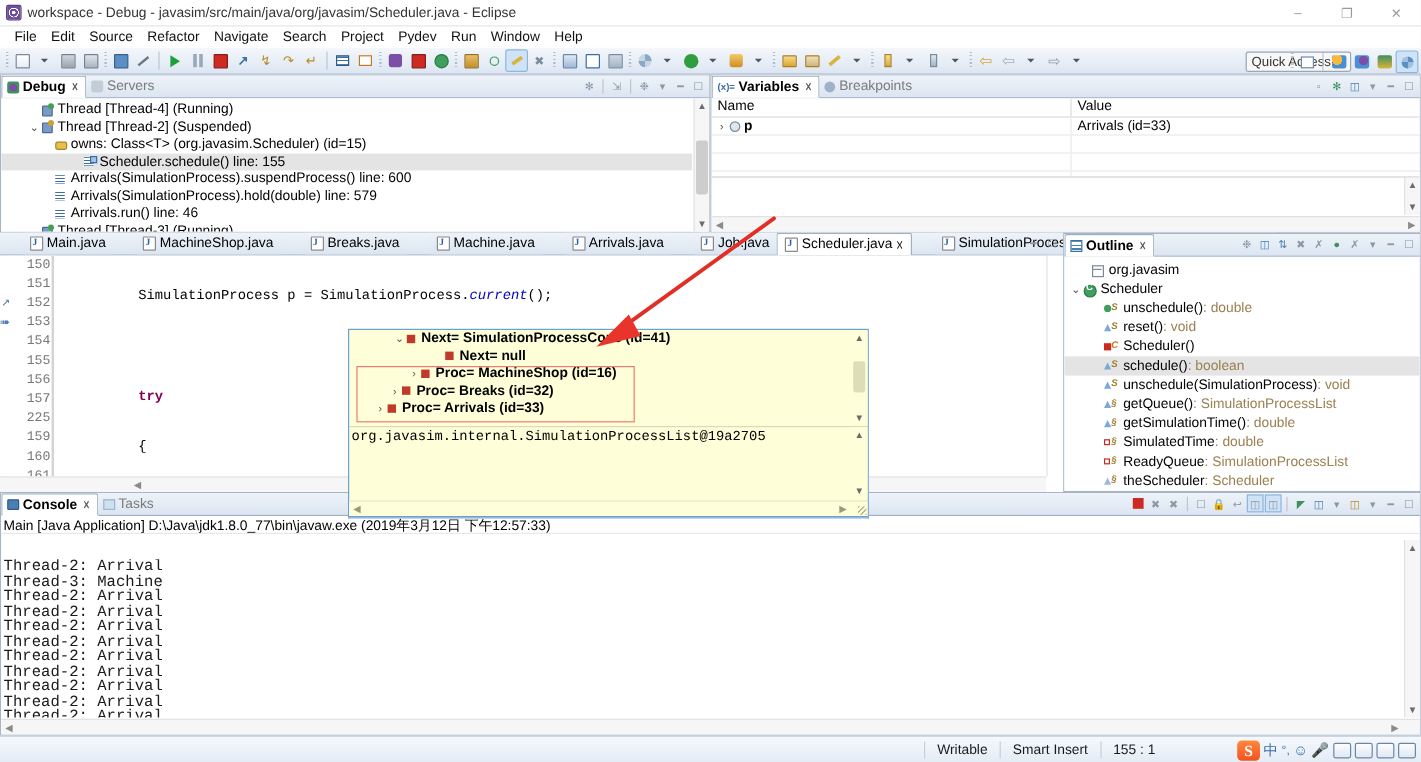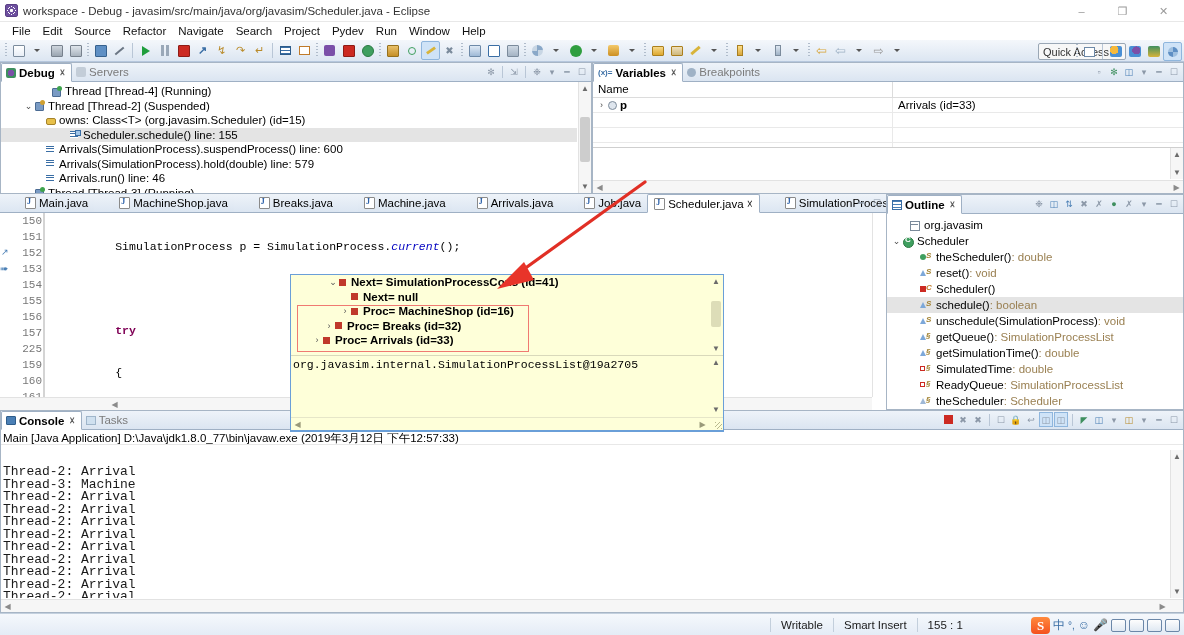--- a/index.html
+++ b/index.html
@@ -441,21 +441,21 @@
       <div class="vti">⇲</div>
       <div class="tb-sep" style="height:12px;"></div>
       <div class="vti">❉</div>
       <div class="vti">▾</div>
       <div class="vti">━</div>
       <div class="vti">☐</div>
     </div>
   </div>
   <div class="vbody">
     <div style="position:absolute;left:0;right:14px;top:0;bottom:0;overflow:hidden;padding-top:2px;">
-      <div class="tree-row" style="padding-left:50px;text-align:right;">
+      <div class="tree-row" style="padding-left:33px;text-align:right;">
         <span class="thread-ic"></span>
         <span>Thread [Thread-4] (Running)</span>
         </div>
       <div class="tree-row" style="padding-left:22px;">
         <span class="tw">⌄</span>
         <span class="thread-ic susp"></span>
         <span>Thread [Thread-2] (Suspended)</span>
         </div>
       <div class="tree-row" style="padding-left:44px;">
         <span class="owns-ic"></span>
@@ -506,20 +506,21 @@
       <div class="vti" style="color:#3f8f5f;">✻</div>
       <div class="vti" style="color:#4a7fb5;">◫</div>
       <div class="vti">▾</div>
       <div class="vti">━</div>
       <div class="vti">☐</div>
     </div>
   </div>
   <div class="vbody">
     <div class="vhdr">
       <div class="vcol1">Name</div>
+      <div style="flex:1;">Value</div>
     </div>
     <div class="vrow">
       <div class="c1">
         <span class="tw">›</span>
         <span class="var-ic"></span>
         <span style="font-weight:bold;">p</span>
       </div>
       <div class="c2">Arrivals  (id=33)</div>
     </div>
     <div class="vrow">
@@ -672,21 +673,21 @@
     <div class="orow" style="padding-left:4px;">
       <span class="tw">⌄</span>
       <span class="cls-ic"></span>
       <span>Scheduler</span>
       </div>
     <div class="orow" style="padding-left:33px;">
       <span class="m-ic">
           <i class="m-dot" style="background:#3f9f5f;"></i>
           <i class="m-mod">S</i>
         </span>
-      <span>theScheduler()</span>
+      <span>unschedule()</span>
       <span class="ret"> : double</span>
       </div>
     <div class="orow" style="padding-left:33px;">
       <span class="m-ic">
           <i class="m-tri"></i>
           <i class="m-mod">S</i>
         </span>
       <span>reset()</span>
       <span class="ret"> : void</span>
       </div>
@@ -817,21 +818,21 @@
 </div>
 
 <div id="tip-strip"></div>
 <div id="tip">
   <div id="tip-tree">
     <div class="tiprow" style="padding-left:36px;">
       <span class="tip-tw">⌄</span>
       <span class="tip-sq"></span>
       <span style="font-weight:bold;">Next= SimulationProcessCons  (id=41)</span>
       </div>
-    <div class="tiprow" style="padding-left:60px;">
+    <div class="tiprow" style="padding-left:80px;">
       <span class="tip-sq"></span>
       <span style="font-weight:bold;">Next= null</span>
       </div>
     <div class="tiprow" style="padding-left:48px;">
       <span class="tip-tw">›</span>
       <span class="tip-sq"></span>
       <span style="font-weight:bold;">Proc= MachineShop  (id=16)</span>
       </div>
     <div class="tiprow" style="padding-left:32px;">
       <span class="tip-tw">›</span>

